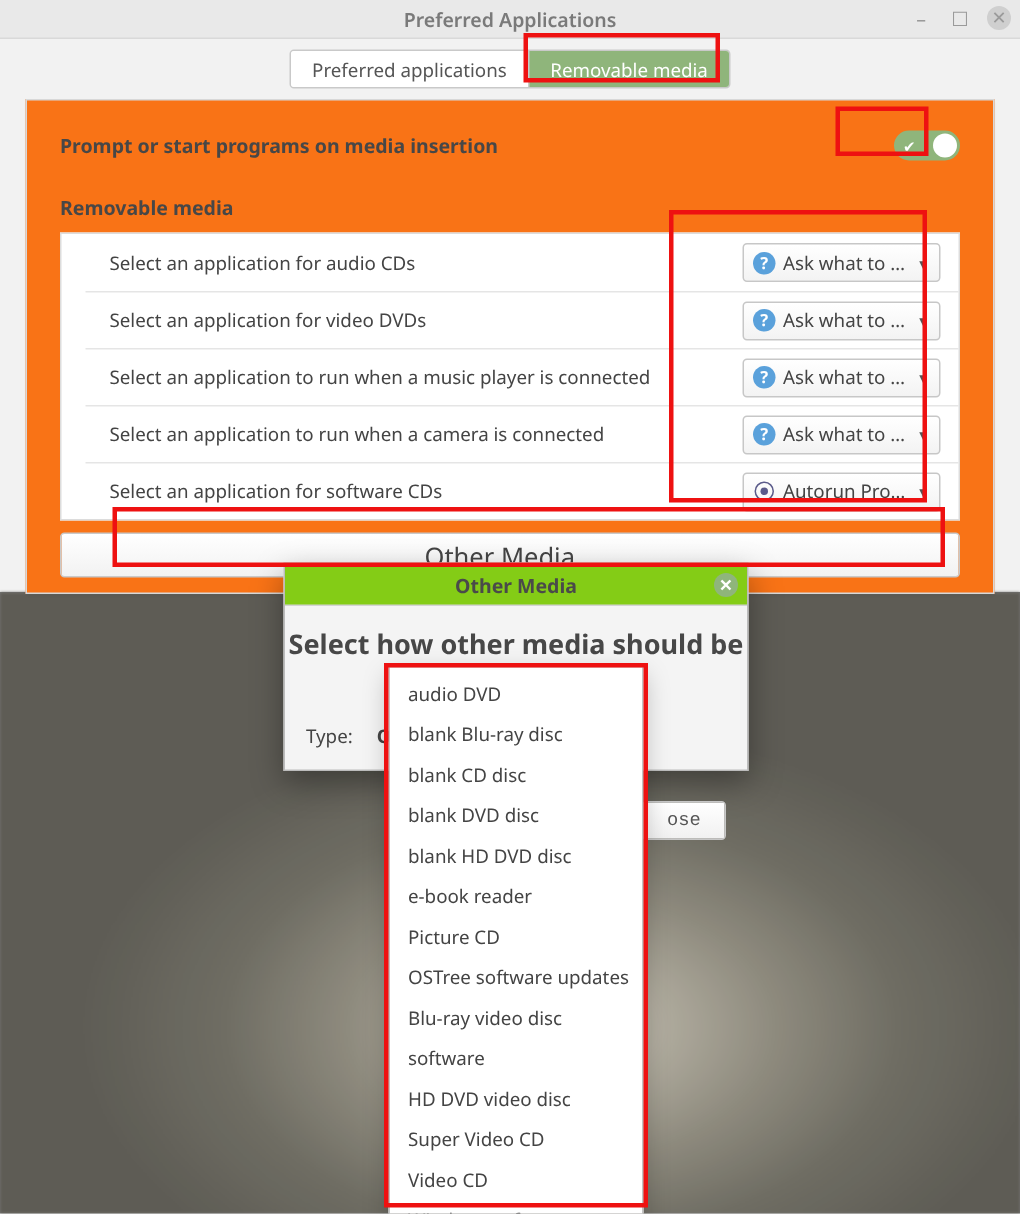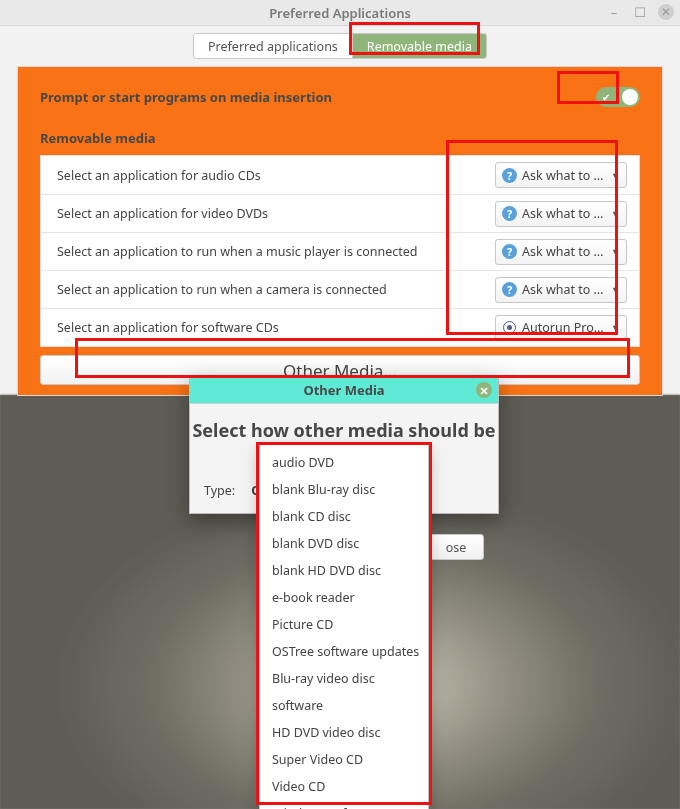--- a/index.html
+++ b/index.html
@@ -51,21 +51,21 @@
   
   .toggle {
     width:44px; height:20px; border-radius:20px;
     background:#8fb57b; position:relative; cursor:pointer;
     display:flex; align-items:center;
   }
   .toggle .check { color:#fff; font-size:10px; position:absolute; left:6px;}
   .toggle .knob { width:16px; height:16px; background:#fff; border-radius:50%; position:absolute; right:2px;}
   
   .sect-title { font-weight:bold; color:#474747; margin-bottom:8px; font-size:13px;}
-  .media-table { border:1px solid #dcdcdc; background:#fff;}
+  .media-table { border:1px solid #dcdcdc; background:#fff;padding-left:16px;}
   .mrow { display:flex; align-items:center; height:38px; padding:0 12px 0 16px; }
   .mrow + .mrow { border-top:1px solid #e5e5e5;}
   .mrow .label { flex:1; color:#444; font-size:12.5px;}
   .combo {
     width:132px; height:26px; border:1px solid #c7c7c7; border-radius:3px;
     background:linear-gradient(#fff,#f3f3f3);
     display:flex; align-items:center; padding:0 6px 0 6px; gap:5px;
     font-size:12.5px; color:#444; cursor:pointer;
   }
   .combo .ico { width:15px; height:15px; display:inline-flex; align-items:center; justify-content:center; }
@@ -87,34 +87,34 @@
     background:linear-gradient(#fff,#f2f2f2); color:#444;
     display:flex; align-items:center; justify-content:center;
     cursor:pointer; font-size:17px;
   }
   
   .dlg {
     position:absolute; left:189px; top:375px; width:310px;
     background:#f4f4f4; border:1px solid #bcbcbc;
     box-shadow:0 8px 20px rgba(0,0,0,.35);
   }
-  .dlg-title { height:28px; background:#5eead4; border-bottom:1px solid #d3d3d3;
+  .dlg-title { height:28px; background:#84cc16; border-bottom:1px solid #d3d3d3;
     display:flex; align-items:center; justify-content:center; font-weight:bold; color:#4a4a4a; font-size:13px; position:relative;}
   .dlg-close { position:absolute; right:6px; top:6px; width:16px; height:16px; border-radius:50%;
     background:#8fb57b; color:#fff; display:flex;align-items:center;justify-content:center; font-size:11px; cursor:pointer;}
   .dlg-sub { text-align:center; font-weight:bold; color:#474747; padding:14px 0 14px 0; font-size:18px;}
   .dlg-body { display:flex; padding:0 14px 14px 14px; gap:16px; position:relative;}
   .dlg-labels { width:48px; display:flex; flex-direction:row; gap:16px; padding-top:2px;}
   .dlg-labels .lab { color:#444; font-size:12.5px;}
   .dlg-labels .lab.bold { font-weight:bold;}
   .dlg-right { flex:1; position:relative;}
   .dlg-close-btn {
     position:absolute; right:0; top:54px; width:56px; height:26px;
     border:1px solid #c7c7c7; border-radius:3px; background:linear-gradient(#fff,#f1f1f1);
-    display:flex;align-items:center;justify-content:center; font-size:12.5px; color:#555; cursor:pointer;
+    display:flex;align-items:center;justify-content:center; font-size:12.5px; color:#555; cursor:pointer;font-family:Liberation Mono, monospace;
   }
   
   .droplist {
     position:absolute; left:259px; top:444px; width:170px;
     background:#fff; border:1px solid #c3c3c3;
     box-shadow:0 6px 16px rgba(0,0,0,.25);
     padding:4px 0;
     z-index:5;
   }
   .dropitem { padding:5px 12px; color:#444; font-size:12.5px; cursor:pointer; white-space:nowrap;}

